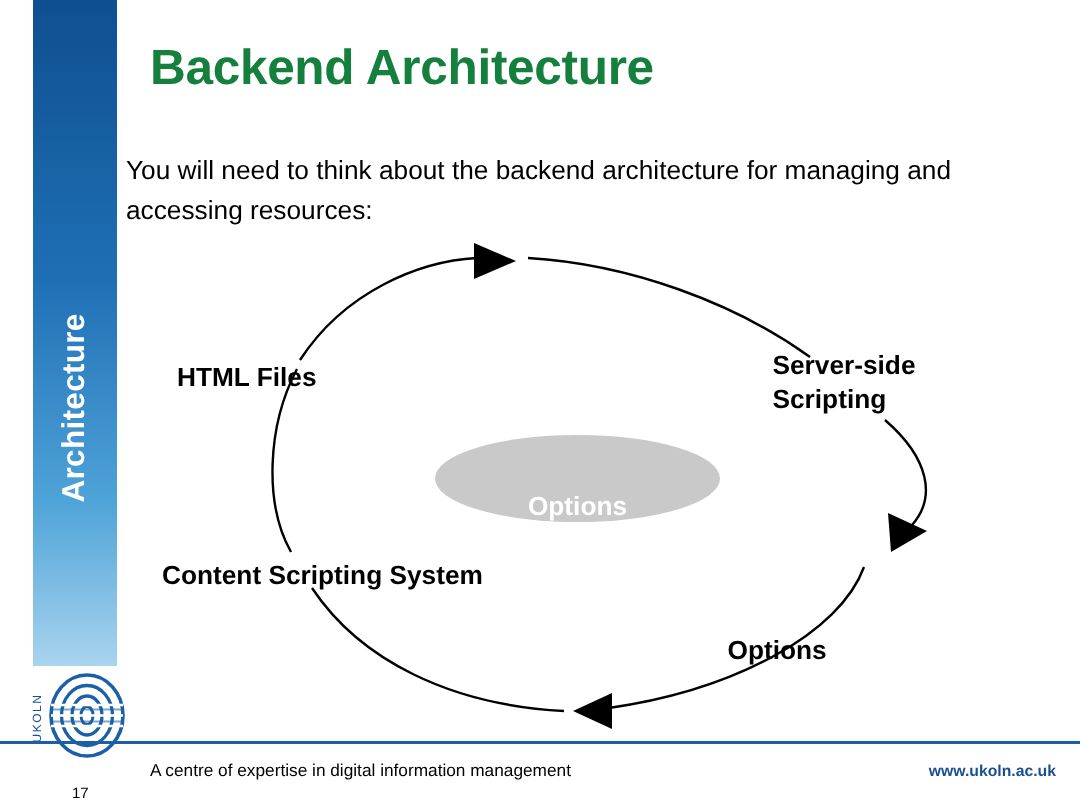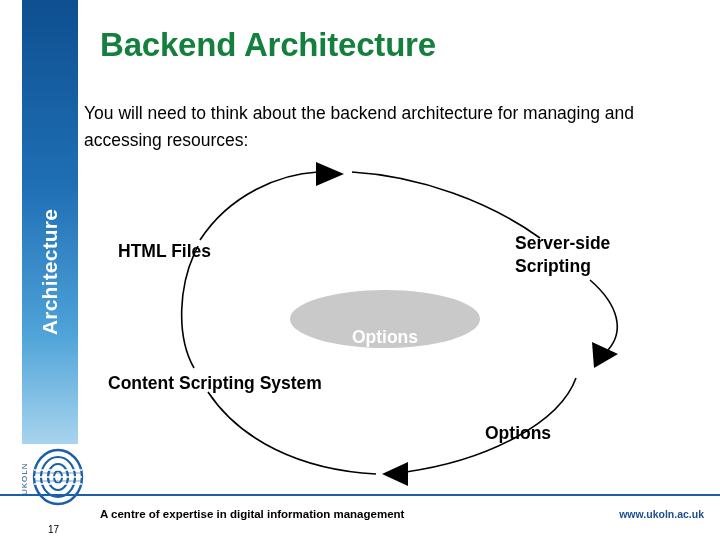--- a/index.html
+++ b/index.html
@@ -118,21 +118,20 @@
     width: 720px;
     height: 2px;
     background: #1b5fa6;
   }
   .footer-note {
     position: absolute;
     left: 100px;
     top: 508px;
     font-size: 11.5px;
     color: #000000;
-    font-weight: bold;
   }
   .footer-url {
     position: absolute;
     right: 16px;
     top: 508px;
     font-size: 10.5px;
     font-weight: bold;
     color: #1b4f91;
     text-align: right;
   }

